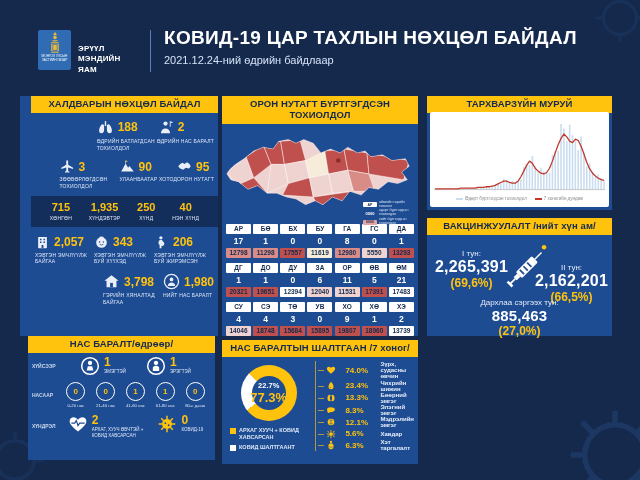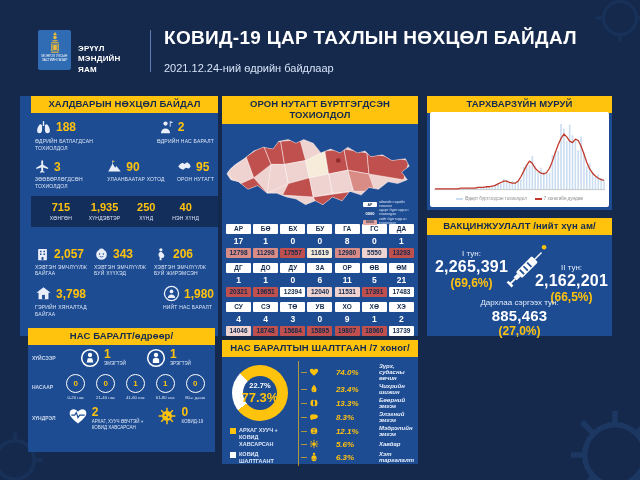--- a/index.html
+++ b/index.html
@@ -8,36 +8,36 @@
   .deco{position:absolute;opacity:.45;pointer-events:none;}
 
   
   .logo{position:absolute;left:38px;top:30px;width:33px;height:40px;background:#2f6cb3;border-radius:2px;
         display:flex;flex-direction:column;align-items:center;justify-content:flex-start;padding-top:2px;box-sizing:border-box;}
   .logo-caption{font-size:3.2px;line-height:1.2;color:#fff;text-align:center;margin-top:1px;}
   .ministry{position:absolute;left:78px;top:44px;width:58px;font-size:8px;font-weight:bold;line-height:1.3;color:#fff;letter-spacing:.2px;}
   .hdr-divider{position:absolute;left:150px;top:30px;width:1px;height:42px;background:#5d7fb4;}
   .titles{position:absolute;left:164px;top:27px;}
   .page-title{font-size:19px;font-weight:bold;letter-spacing:.3px;margin:0;color:#fff;}
-  .page-date{font-size:11px;color:#d6e4f7;margin-top:13px;}
+  .page-date{font-size:11px;color:#d6e4f7;margin-top:5px;}
 
   
   .panel{position:absolute;background:#1e4c93;}
   .phead{background:#ffc20d;color:#132a50;font-weight:bold;text-align:center;font-size:9.5px;
          padding:3px 2px 3px;line-height:1.15;letter-spacing:.1px;}
   .p-infection{left:20px;top:96px;width:187px;height:240px;padding-left:11px;}
   .p-local{left:222px;top:96px;width:196px;height:240px;}
   .p-curve{left:427px;top:96px;width:185px;height:114px;}
   .p-vax{left:427px;top:218px;width:185px;height:118px;}
-  .p-deaths{left:28px;top:328px;width:187px;height:124px;}
+  .p-deaths{left:28px;top:336px;width:187px;height:124px;}
   .p-causes{left:222px;top:340px;width:196px;height:124px;}
   .p-message{left:427px;top:340px;width:185px;height:124px;}
 
   
-  .stat-row{display:flex;justify-content:space-between;align-items:flex-start;padding:6px 4px 2px;}
+  .stat-row{display:flex;justify-content:flex-end;align-items:flex-start;padding:6px 4px 2px;}
   .stat{display:flex;flex-direction:column;align-items:flex-start;max-width:60px;}
   .stat-top{display:flex;align-items:center;gap:4px;}
   .stat-top svg{width:15px;height:15px;}
   .stat-value{color:#ffc20d;font-weight:bold;font-size:12px;}
   .stat-label{font-size:5px;line-height:1.35;color:#dbe6f6;text-transform:uppercase;margin-top:2px;letter-spacing:.2px;}
   .severity{background:#142e5c;display:flex;justify-content:space-evenly;padding:5px 2px;margin-top:4px;}
   .sev{display:flex;flex-direction:column;align-items:center;}
   .sev .stat-value{font-size:11px;}
   .sev .stat-label{text-align:center;}
 
@@ -94,21 +94,21 @@
   .donut-col{width:88px;display:flex;flex-direction:column;align-items:center;}
   .donut{width:56px;height:56px;border-radius:50%;position:relative;margin-top:4px;}
   .donut-hole{position:absolute;left:11px;top:11px;width:34px;height:34px;border-radius:50%;background:#1e4c93;
               display:flex;flex-direction:column;align-items:center;justify-content:center;}
   .donut-small{font-size:7.5px;font-weight:bold;color:#fff;}
   .donut-big{font-size:13px;font-weight:bold;color:#ffc20d;}
   .donut-legend{margin-top:6px;display:flex;flex-direction:column;gap:3px;align-self:flex-start;padding-left:4px;}
   .dleg{display:flex;align-items:flex-start;gap:3px;font-size:5.5px;font-weight:bold;color:#dbe6f6;text-transform:uppercase;max-width:80px;line-height:1.3;}
   .dleg i{display:block;width:6px;height:6px;flex:none;margin-top:1px;}
   .causes-list{flex:1;border-left:1px solid rgba(255,194,13,.65);margin-left:4px;padding-left:2px;display:flex;flex-direction:column;justify-content:space-evenly;}
-  .cause{position:relative;display:flex;align-items:center;gap:17px;padding-left:8px;font-style:italic;}
+  .cause{position:relative;display:flex;align-items:center;gap:9px;padding-left:8px;}
   .cause::before{content:"";position:absolute;left:0;top:50%;width:6px;height:1px;background:rgba(255,194,13,.65);}
   .cause svg{width:10px;height:10px;flex:none;}
   .cause-pct{color:#ffc20d;font-weight:bold;font-size:8px;width:26px;flex:none;}
   .cause-label{font-size:6px;color:#e6eefb;font-weight:bold;}
 
   
   .message{padding:26px 13px 0;text-align:center;font-size:11px;font-weight:bold;color:#ffc20d;line-height:1.5;}
 </style>
 </head>
 <body>
@@ -247,21 +247,21 @@
         </div>
         <div class="sev">
           <div class="stat-value">250</div>
           <div class="stat-label">ХҮНД</div>
         </div>
         <div class="sev">
           <div class="stat-value">40</div>
           <div class="stat-label">НЭН ХҮНД</div>
         </div>
       </div>
-    <div class="stat-row" id="inf-row4" style="padding-top:8px;margin-top:12px;">
+    <div class="stat-row" id="inf-row4" style="padding-top:8px;">
         <div class="stat">
           <div class="stat-top">
             <span style="display: inline-flex;">
               <svg viewBox="0 0 24 24" style="width: 15px; height: 15px;">
                 <rect x="5" y="3" width="14" height="18" rx="1" fill="#e9eef8"></rect>
                 <g fill="#1e4c93">
                   <rect x="8" y="6" width="2.4" height="2.4"></rect>
                   <rect x="13.6" y="6" width="2.4" height="2.4"></rect>
                   <rect x="8" y="10.4" width="2.4" height="2.4"></rect>
                   <rect x="13.6" y="10.4" width="2.4" height="2.4"></rect>

